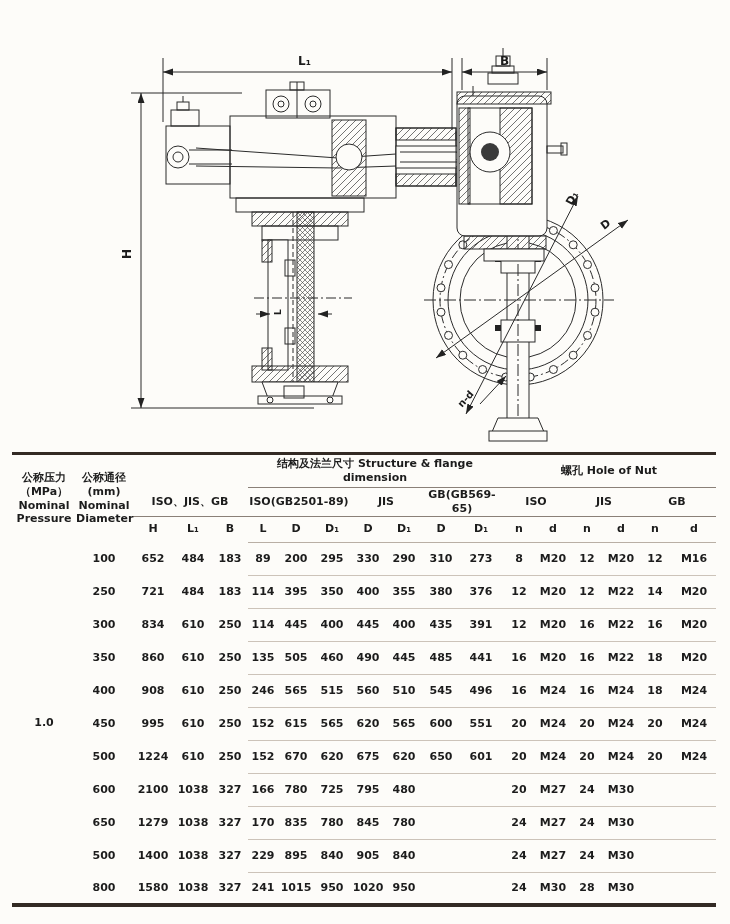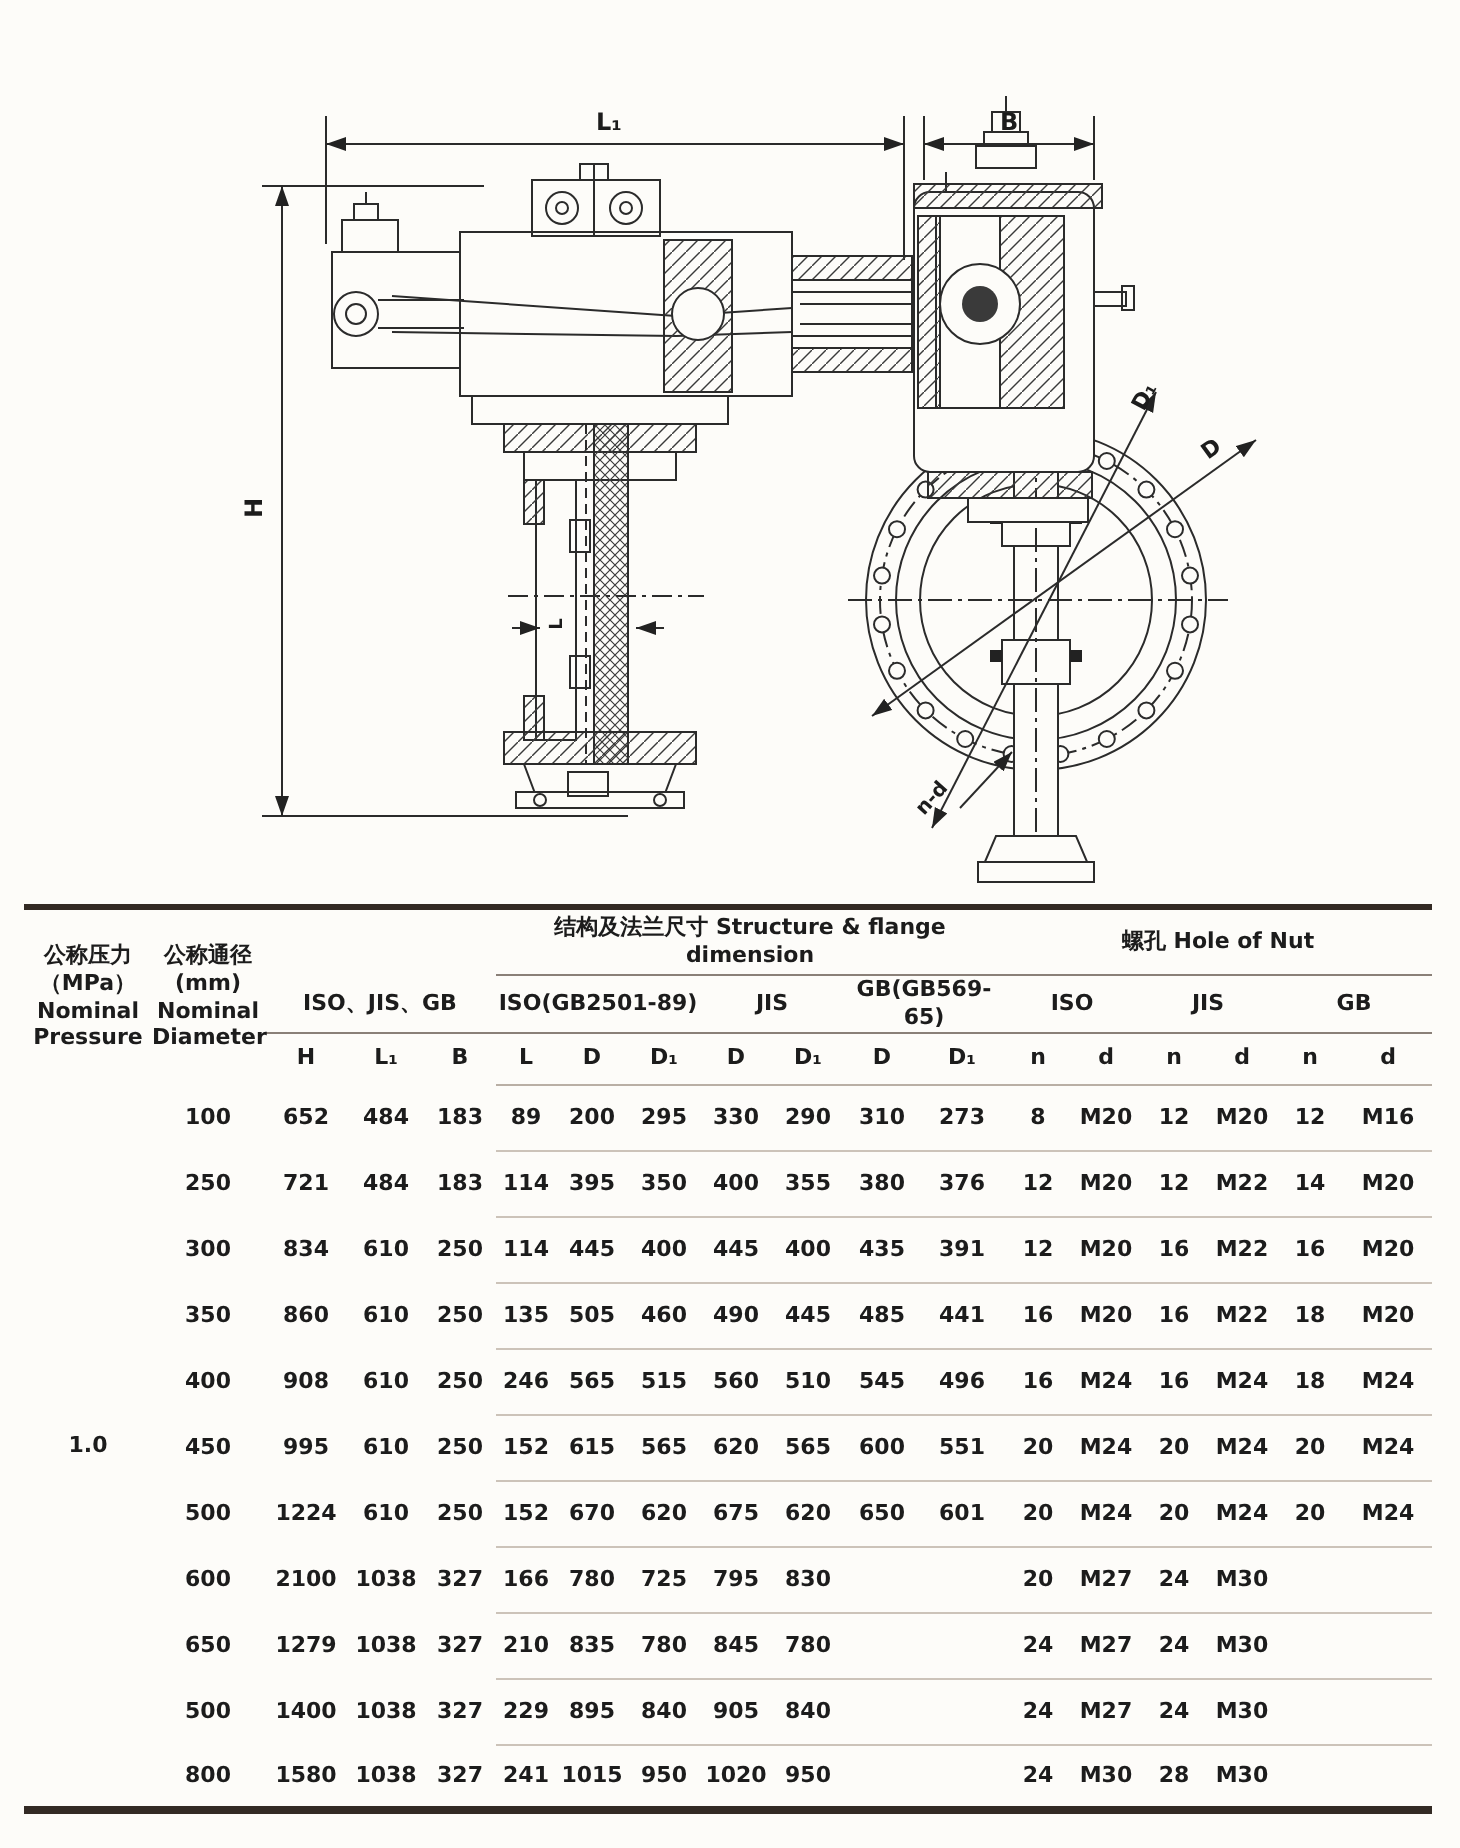--- a/index.html
+++ b/index.html
@@ -390,36 +390,36 @@
         </tr>
         <tr class="trow">
           <td>600</td>
           <td>2100</td>
           <td>1038</td>
           <td>327</td>
           <td class="sep">166</td>
           <td class="sep">780</td>
           <td class="sep">725</td>
           <td class="sep">795</td>
-          <td class="sep">830</td>
+          <td class="sep">480</td>
           <td class="sep"></td>
           <td class="sep"></td>
           <td class="sep">20</td>
           <td class="sep">M27</td>
           <td class="sep">24</td>
           <td class="sep">M30</td>
           <td class="sep"></td>
           <td class="sep"></td>
         </tr>
         <tr class="trow">
           <td>650</td>
           <td>1279</td>
           <td>1038</td>
           <td>327</td>
-          <td class="sep">210</td>
+          <td class="sep">170</td>
           <td class="sep">835</td>
           <td class="sep">780</td>
           <td class="sep">845</td>
           <td class="sep">780</td>
           <td class="sep"></td>
           <td class="sep"></td>
           <td class="sep">24</td>
           <td class="sep">M27</td>
           <td class="sep">24</td>
           <td class="sep">M30</td>

